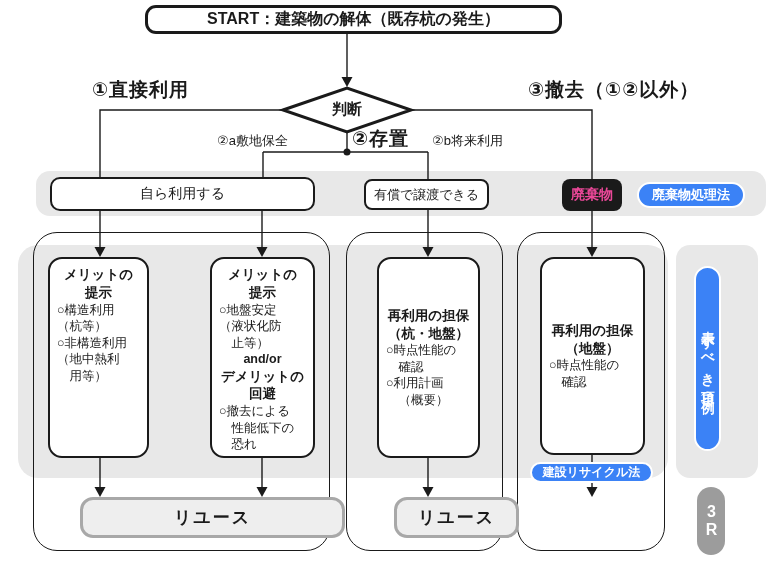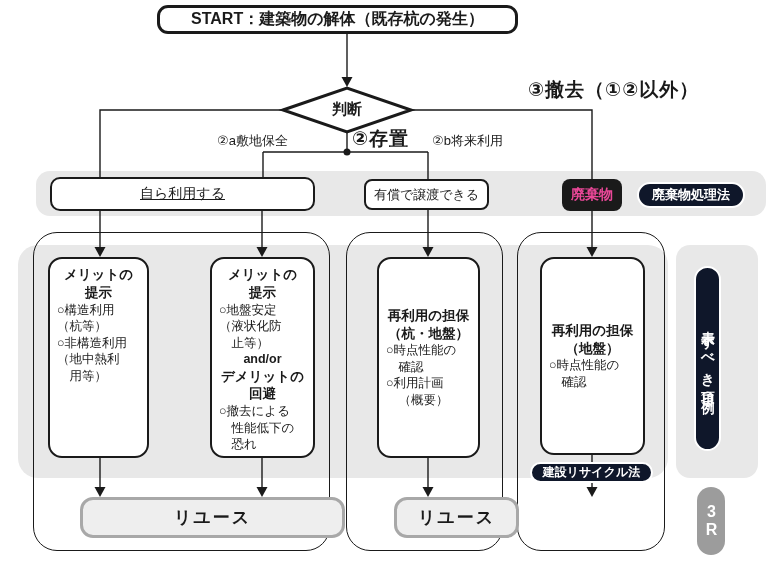--- a/index.html
+++ b/index.html
@@ -17,21 +17,21 @@
   .container-frame{
     border:1.5px solid #1a1a1a;border-radius:24px;background:transparent;
   }
   .whitebox{
     background:#ffffff;border:2.5px solid #1a1a1a;border-radius:14px;
     font-size:13px;line-height:1.32;
   }
   .boxhead{font-weight:bold;text-align:center;white-space:pre-line;font-size:13.5px;}
   .boxbody{white-space:pre-line;text-align:left;padding-left:7px;font-size:12.5px;}
   .pill{
-    background:#0f172a;border:2px solid #ffffff;border-radius:15px;
+    background:#3b82f6;border:2px solid #ffffff;border-radius:15px;
     color:#ffffff;font-weight:bold;display:flex;align-items:center;justify-content:center;
   }
   .blackbox{
     background:#1a1a1a;color:#ec4899;font-weight:bold;border-radius:8px;
     display:flex;align-items:center;justify-content:center;
   }
   .outcome{
     background:#eeeeee;border:3.5px solid #a8a8a8;border-radius:13px;
     font-weight:bold;font-size:17px;letter-spacing:2px;
     display:flex;align-items:center;justify-content:center;margin-left:30px;
@@ -84,32 +84,33 @@
       <polygon points="586.5,247 597.5,247 592,257"></polygon>
       <polygon points="94.5,487 105.5,487 100,497"></polygon>
       <polygon points="256.5,487 267.5,487 262,497"></polygon>
       <polygon points="422.5,487 433.5,487 428,497"></polygon>
       <polygon points="586.5,487 597.5,487 592,497"></polygon>
       <circle cx="347" cy="152" r="3.5"></circle>
     </g>
     <polygon points="283,110 347,88 411,110 347,132" fill="#ffffff" stroke="#1a1a1a" stroke-width="3"></polygon>
   </svg>
 
-  <div class="abs node" style="left:157px;top:5px;width:361px;height:29px;border-width:3px;border-radius:11px;font-weight:bold;font-size:16px;">
+  <div class="abs node" style="left:145px;top:5px;width:417px;height:29px;border-width:3px;border-radius:11px;font-weight:bold;font-size:16px;">
     <span>START：建築物の解体（既存杭の発生）</span>
   </div>
 
   <div class="abs" style="left:307px;top:100px;width:80px;text-align:center;font-weight:bold;font-size:15px;">判断</div>
 
+  <div class="abs blabel" style="left:92px;top:77px;">①直接利用</div>
   <div class="abs blabel" style="left:528px;top:77px;">③撤去（①②以外）</div>
   <div class="abs blabel" style="left:352px;top:126px;text-align:center;">②存置</div>
   <div class="abs slabel" style="left:217px;top:132px;">②a敷地保全</div>
   <div class="abs slabel" style="left:432px;top:132px;">②b将来利用</div>
 
-  <div class="abs node" style="left:50px;top:177px;width:265px;height:34px;font-size:14px;text-decoration:underline;">
+  <div class="abs node" style="left:50px;top:177px;width:265px;height:34px;font-size:14px;">
     <span>自ら利用する</span>
   </div>
   <div class="abs node" style="left:364px;top:179px;width:125px;height:31px;border-width:2px;border-radius:8px;font-size:13px;">
     <span>有償で譲渡できる</span>
   </div>
   <div class="abs blackbox" style="left:562px;top:179px;width:60px;height:32px;font-size:14px;">
     <span>廃棄物</span>
   </div>
   <div class="abs pill" style="left:637px;top:182px;width:108px;height:26px;font-size:13px;">
     <span>廃棄物処理法</span>

